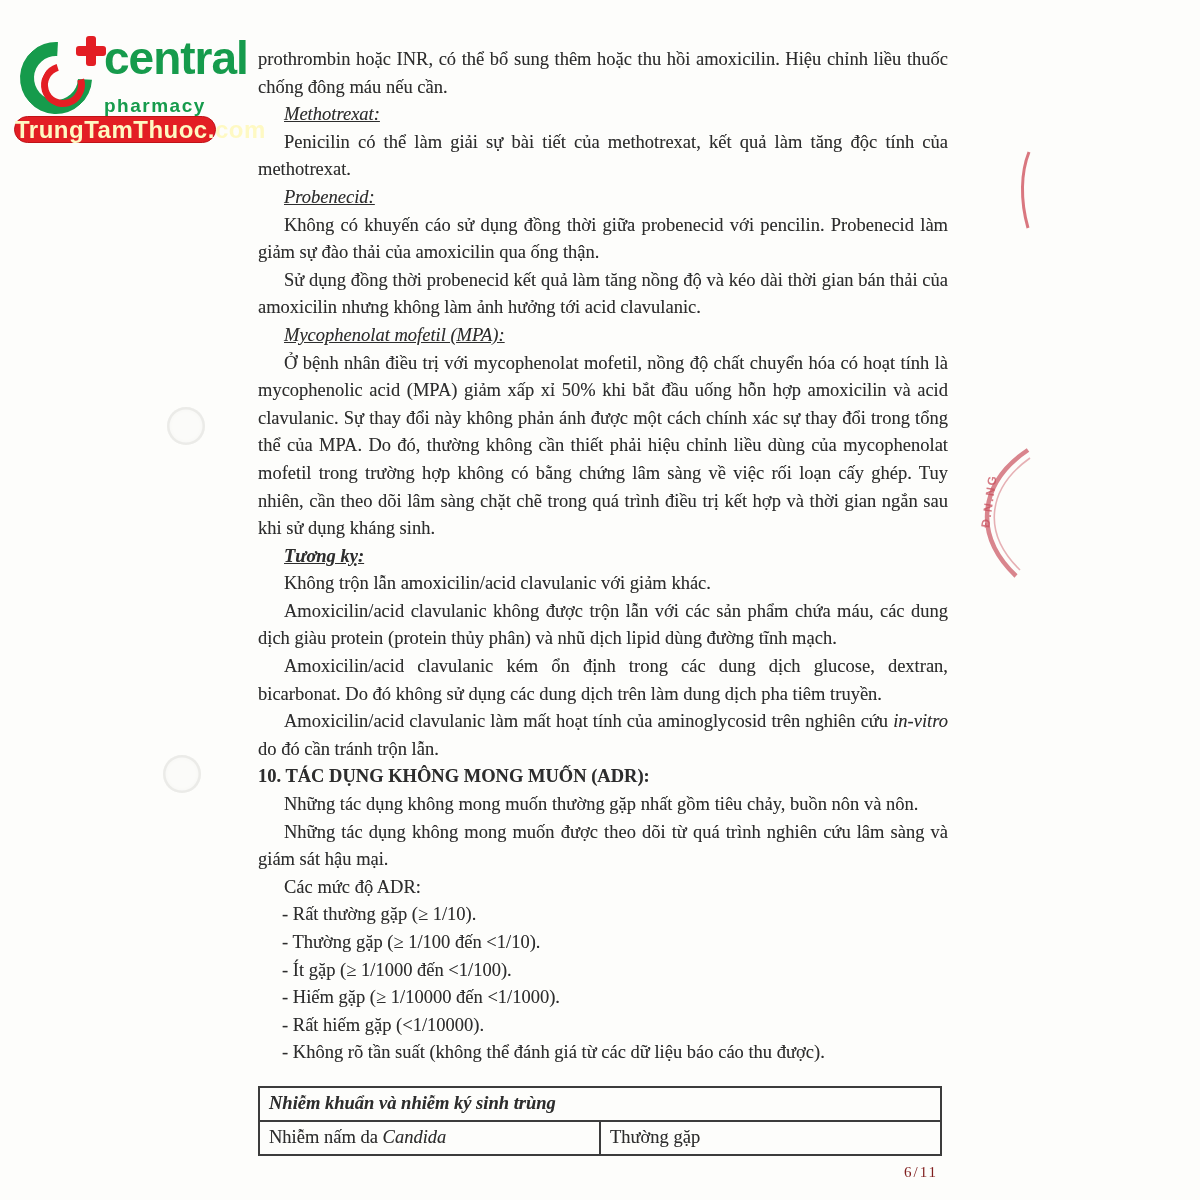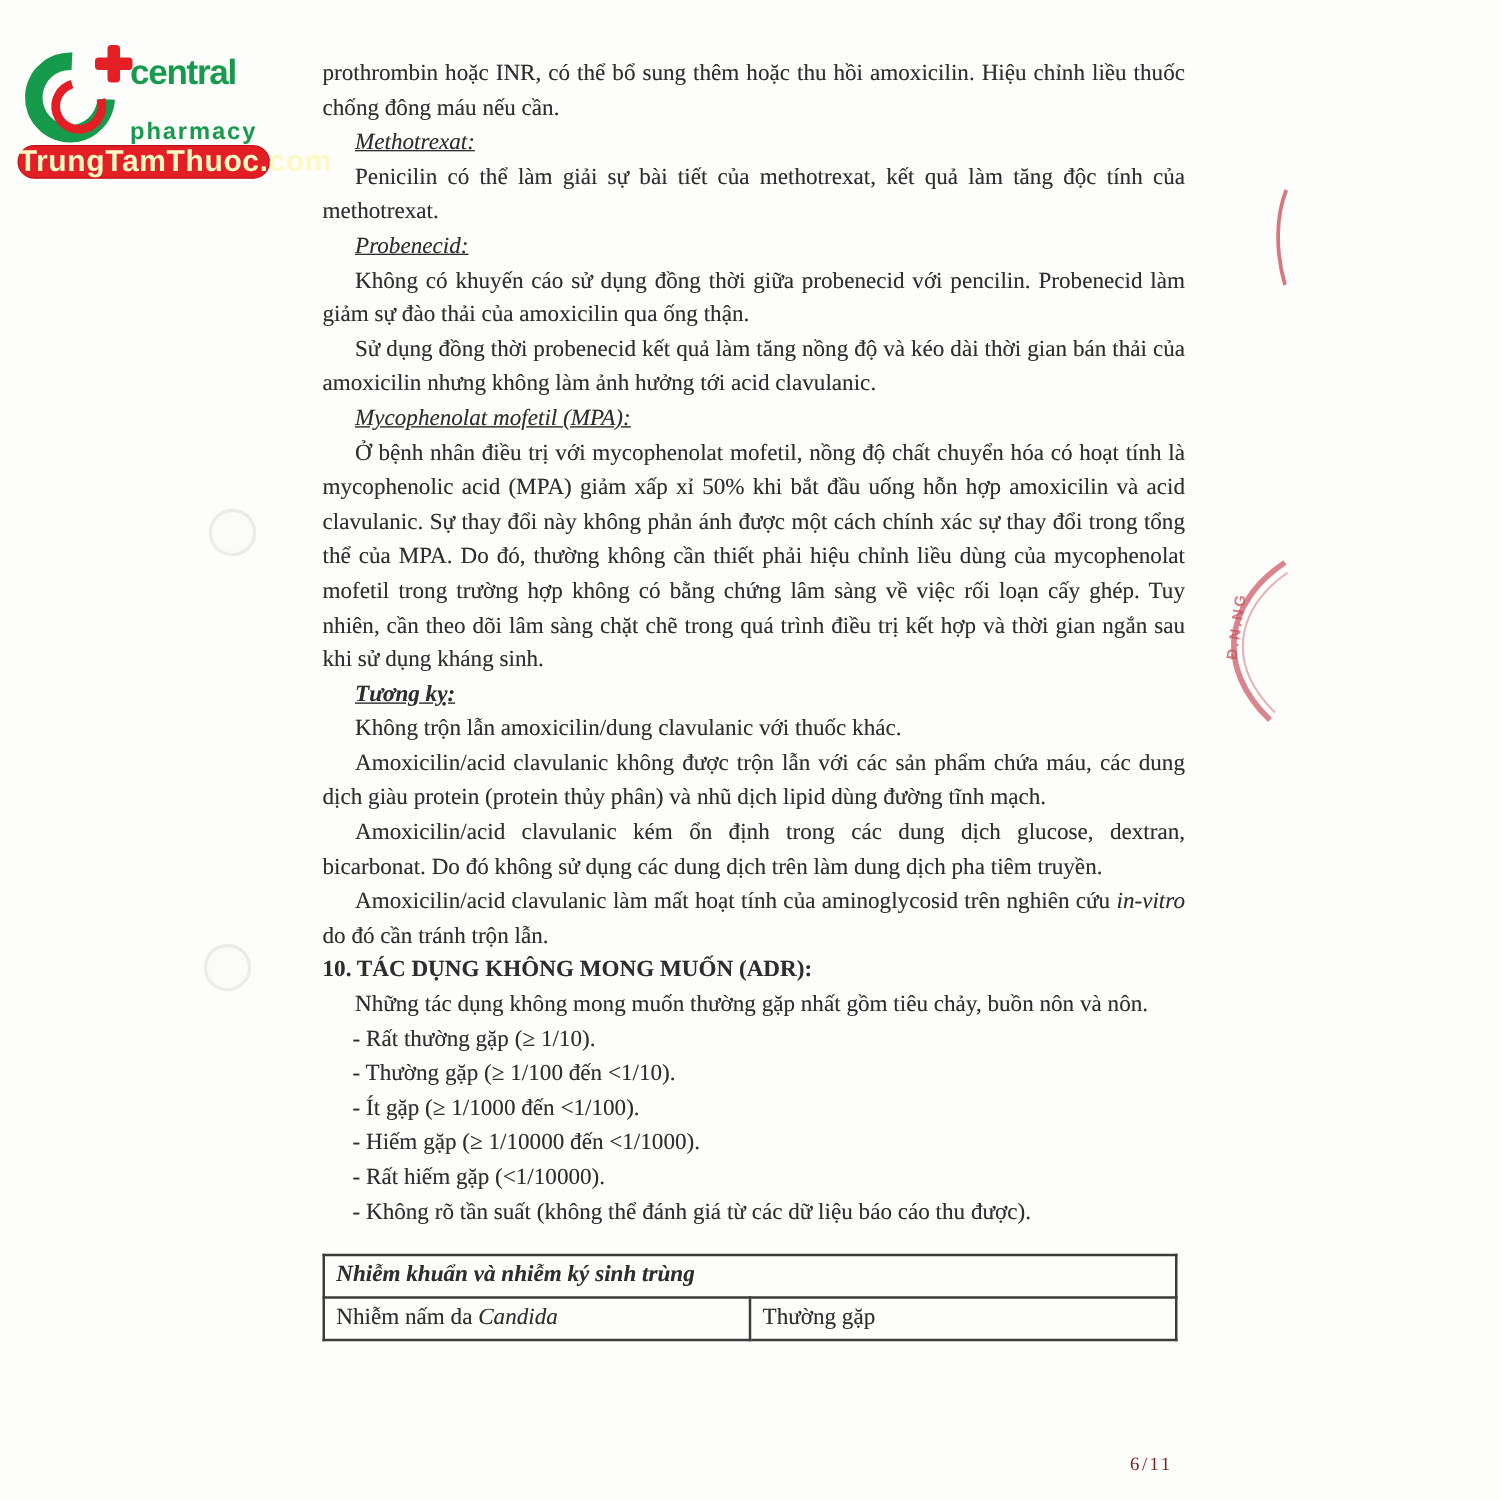--- a/index.html
+++ b/index.html
@@ -22,21 +22,21 @@
   }
   .c-inner{
     position:absolute;left:21px;top:21px;width:30px;height:30px;
     border:7px solid #e31e24;border-radius:50%;
     border-top-color:transparent;transform:rotate(28deg);
   }
   .plus{position:absolute;left:56px;top:-6px;width:30px;height:30px;}
   .plus .pv{position:absolute;left:10px;top:0;width:10px;height:30px;background:#e31e24;border-radius:3px;}
   .plus .ph{position:absolute;left:0;top:10px;width:30px;height:10px;background:#e31e24;border-radius:3px;}
   .logo-text{position:absolute;left:90px;top:2px;font-family:"Liberation Sans","DejaVu Sans",sans-serif;}
-  .brand{color:#169b4c;font-weight:bold;font-size:28px;line-height:40px;letter-spacing:-1px;}
+  .brand{color:#169b4c;font-weight:bold;font-size:46px;line-height:40px;letter-spacing:-1px;text-align:right;}
   .sub{color:#169b4c;font-weight:bold;font-size:19px;line-height:20px;margin-top:18px;letter-spacing:1.5px;}
   .badge{
     position:absolute;left:0;top:80px;width:200px;height:25px;
     background:#e31e24;border:1px solid #c01318;border-radius:14px;
     color:#fef9c3;font-family:"Liberation Sans","DejaVu Sans",sans-serif;
     font-weight:bold;font-size:24px;line-height:25px;text-align:center;letter-spacing:.5px;
   }
 
   
   .hole{
@@ -132,27 +132,29 @@
     <p class="just indent">Penicilin có thể làm giải sự bài tiết của methotrexat, kết quả làm tăng độc tính của methotrexat.</p>
 
     <p class="hline"><span class="h-italic">Probenecid:</span></p>
     <p class="just indent">Không có khuyến cáo sử dụng đồng thời giữa probenecid với pencilin. Probenecid làm giảm sự đào thải của amoxicilin qua ống thận.</p>
     <p class="just indent">Sử dụng đồng thời probenecid kết quả làm tăng nồng độ và kéo dài thời gian bán thải của amoxicilin nhưng không làm ảnh hưởng tới acid clavulanic.</p>
 
     <p class="hline"><span class="h-italic">Mycophenolat mofetil (MPA):</span></p>
     <p class="just indent">Ở bệnh nhân điều trị với mycophenolat mofetil, nồng độ chất chuyển hóa có hoạt tính là mycophenolic acid (MPA) giảm xấp xỉ 50% khi bắt đầu uống hỗn hợp amoxicilin và acid clavulanic. Sự thay đổi này không phản ánh được một cách chính xác sự thay đổi trong tổng thể của MPA. Do đó, thường không cần thiết phải hiệu chỉnh liều dùng của mycophenolat mofetil trong trường hợp không có bằng chứng lâm sàng về việc rối loạn cấy ghép. Tuy nhiên, cần theo dõi lâm sàng chặt chẽ trong quá trình điều trị kết hợp và thời gian ngắn sau khi sử dụng kháng sinh.</p>
 
     <p class="hline"><span class="h-italic h-bold">Tương kỵ:</span></p>
-    <p class="just indent">Không trộn lẫn amoxicilin/dung clavulanic với thuốc khác.</p>
+    <p class="just indent">Không trộn lẫn amoxicilin/acid clavulanic với giảm khác.</p>
     <p class="just indent">Amoxicilin/acid clavulanic không được trộn lẫn với các sản phẩm chứa máu, các dung dịch giàu protein (protein thủy phân) và nhũ dịch lipid dùng đường tĩnh mạch.</p>
     <p class="just indent">Amoxicilin/acid clavulanic kém ổn định trong các dung dịch glucose, dextran, bicarbonat. Do đó không sử dụng các dung dịch trên làm dung dịch pha tiêm truyền.</p>
     <p class="just indent"><span>Amoxicilin/acid clavulanic làm mất hoạt tính của aminoglycosid trên nghiên cứu </span><span class="it">in-vitro</span><span> do đó cần tránh trộn lẫn.</span></p>
 
     <p class="h-section">10. TÁC DỤNG KHÔNG MONG MUỐN (ADR):</p>
     <p class="just indent">Những tác dụng không mong muốn thường gặp nhất gồm tiêu chảy, buồn nôn và nôn.</p>
+    <p class="just indent">Những tác dụng không mong muốn được theo dõi từ quá trình nghiên cứu lâm sàng và giám sát hậu mại.</p>
+    <p class="indent">Các mức độ ADR:</p>
 
     <p class="bullet">- Rất thường gặp (≥ 1/10).</p>
     <p class="bullet">- Thường gặp (≥ 1/100 đến &lt;1/10).</p>
     <p class="bullet">- Ít gặp (≥ 1/1000 đến &lt;1/100).</p>
     <p class="bullet">- Hiếm gặp (≥ 1/10000 đến &lt;1/1000).</p>
     <p class="bullet">- Rất hiếm gặp (&lt;1/10000).</p>
     <p class="bullet">- Không rõ tần suất (không thể đánh giá từ các dữ liệu báo cáo thu được).</p>
 
     <table class="adr-table">
       <tbody>

